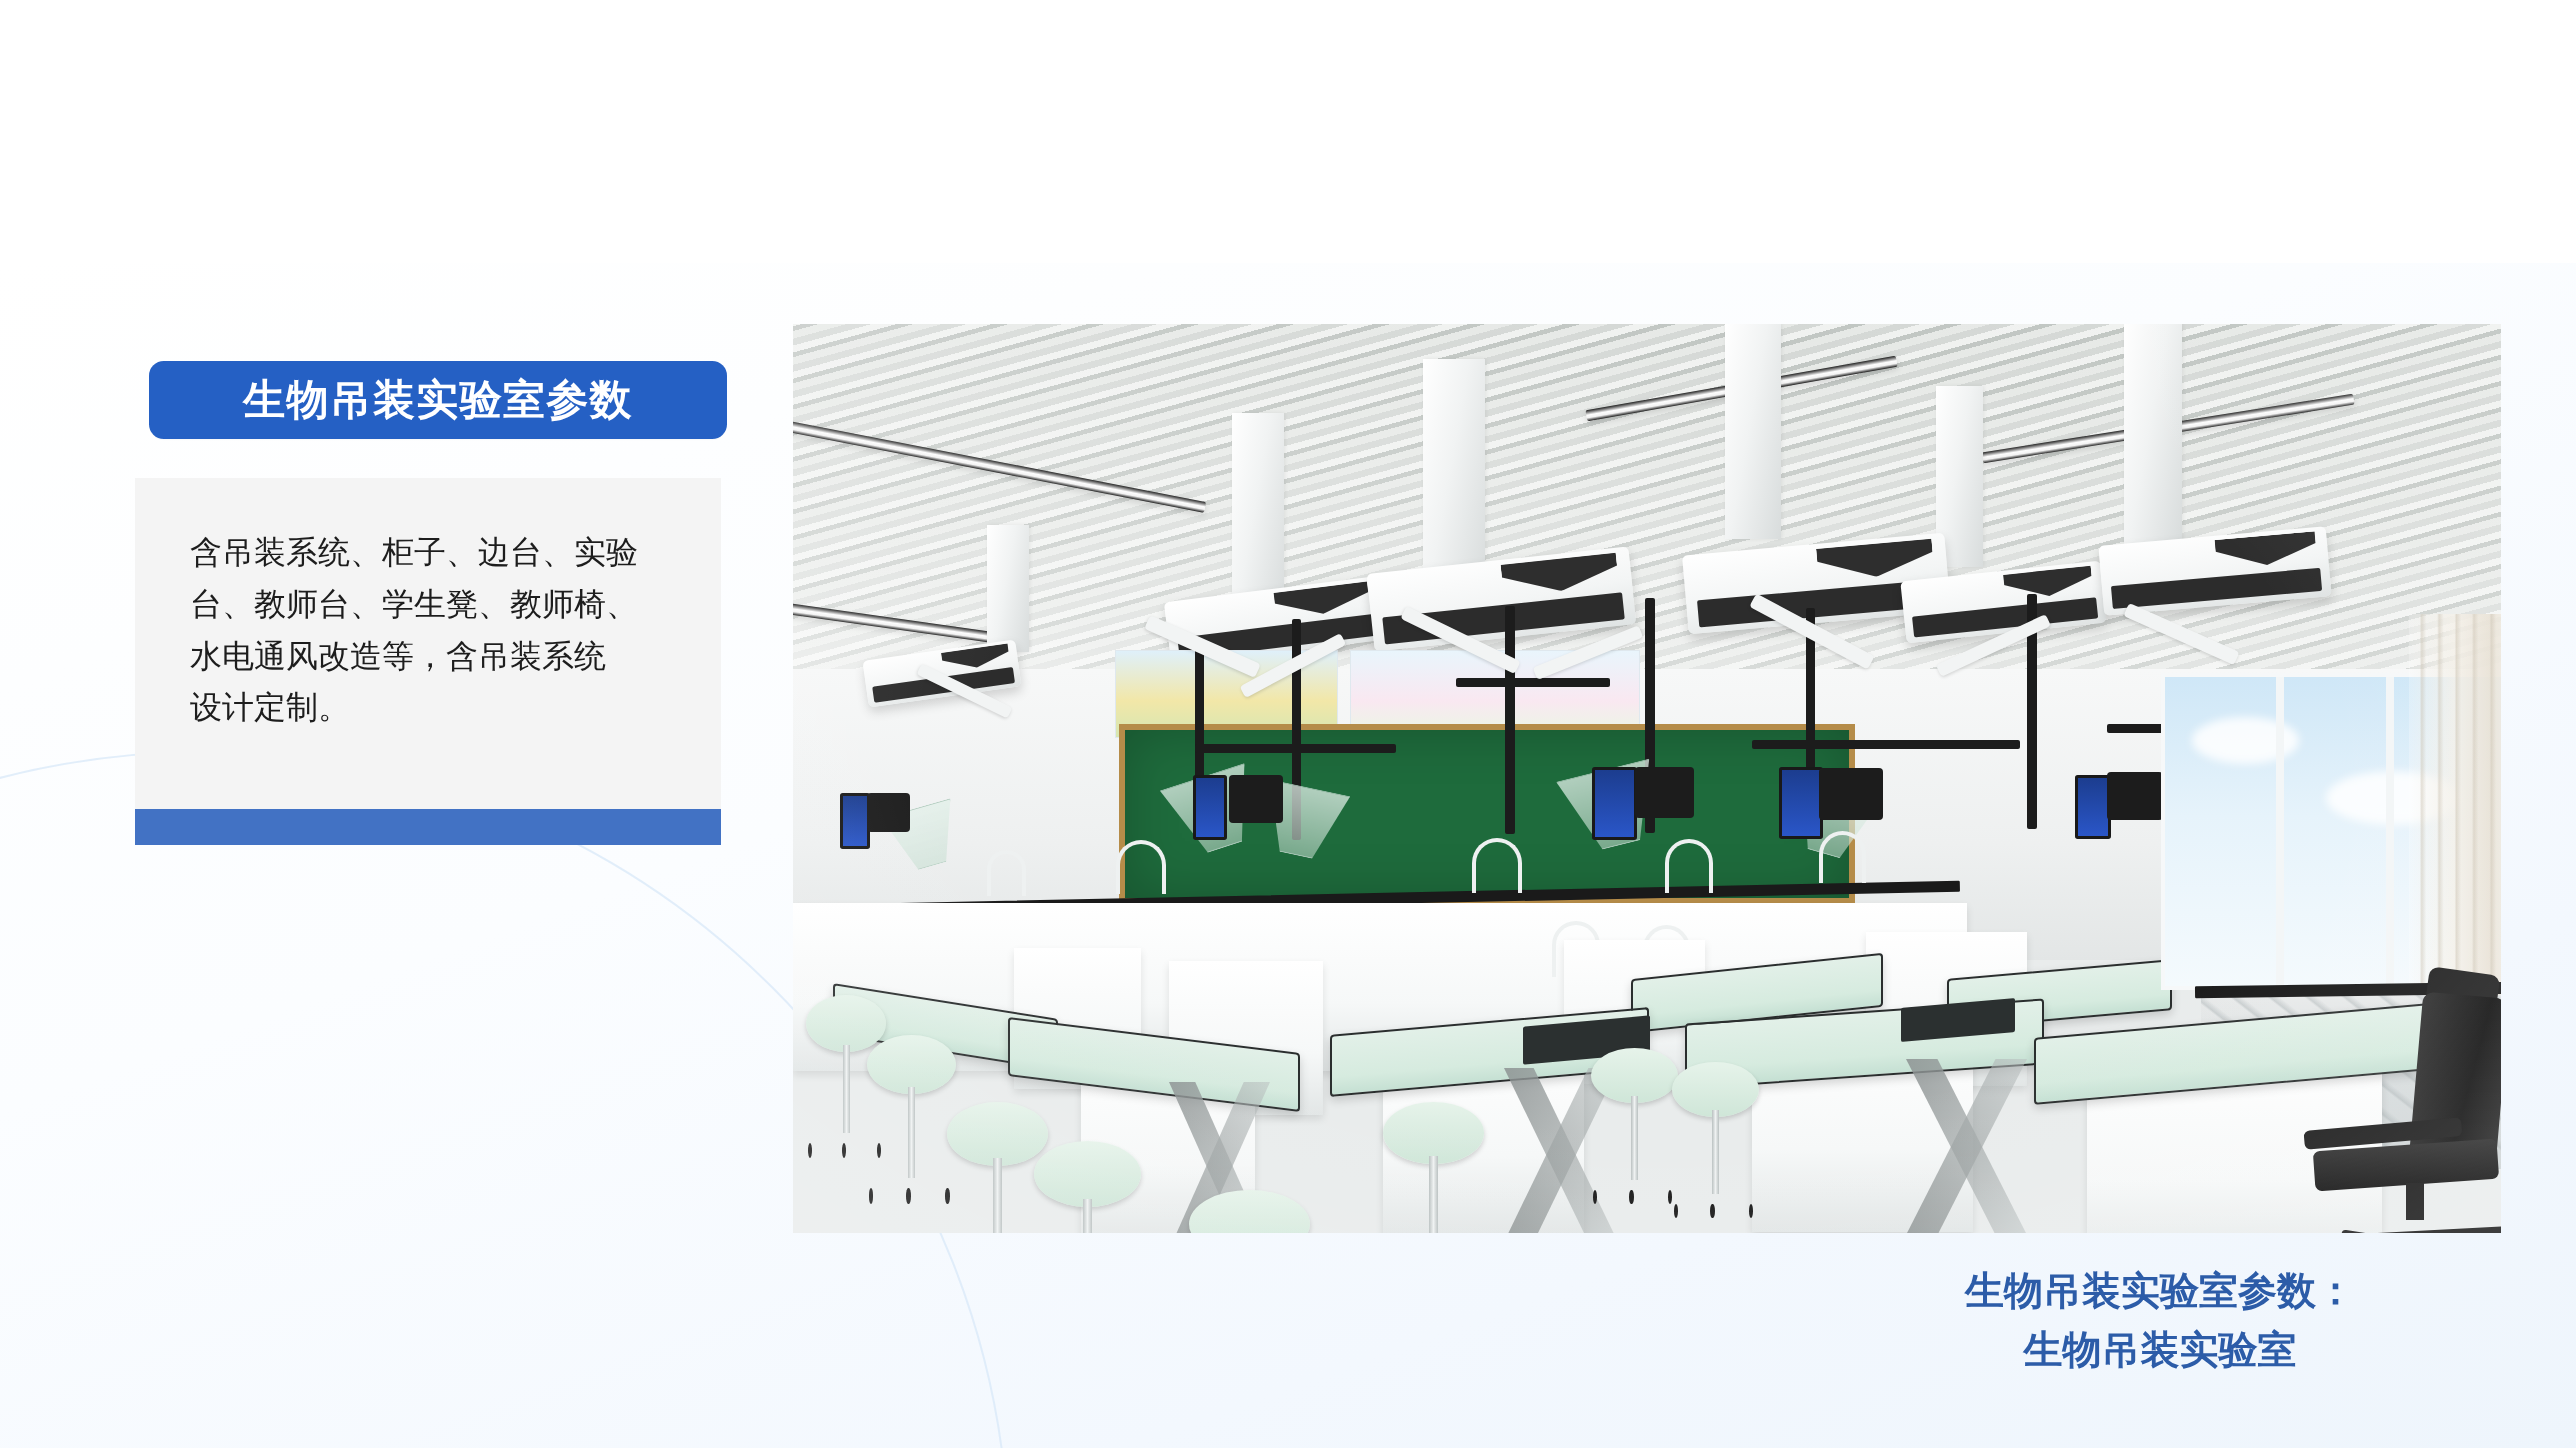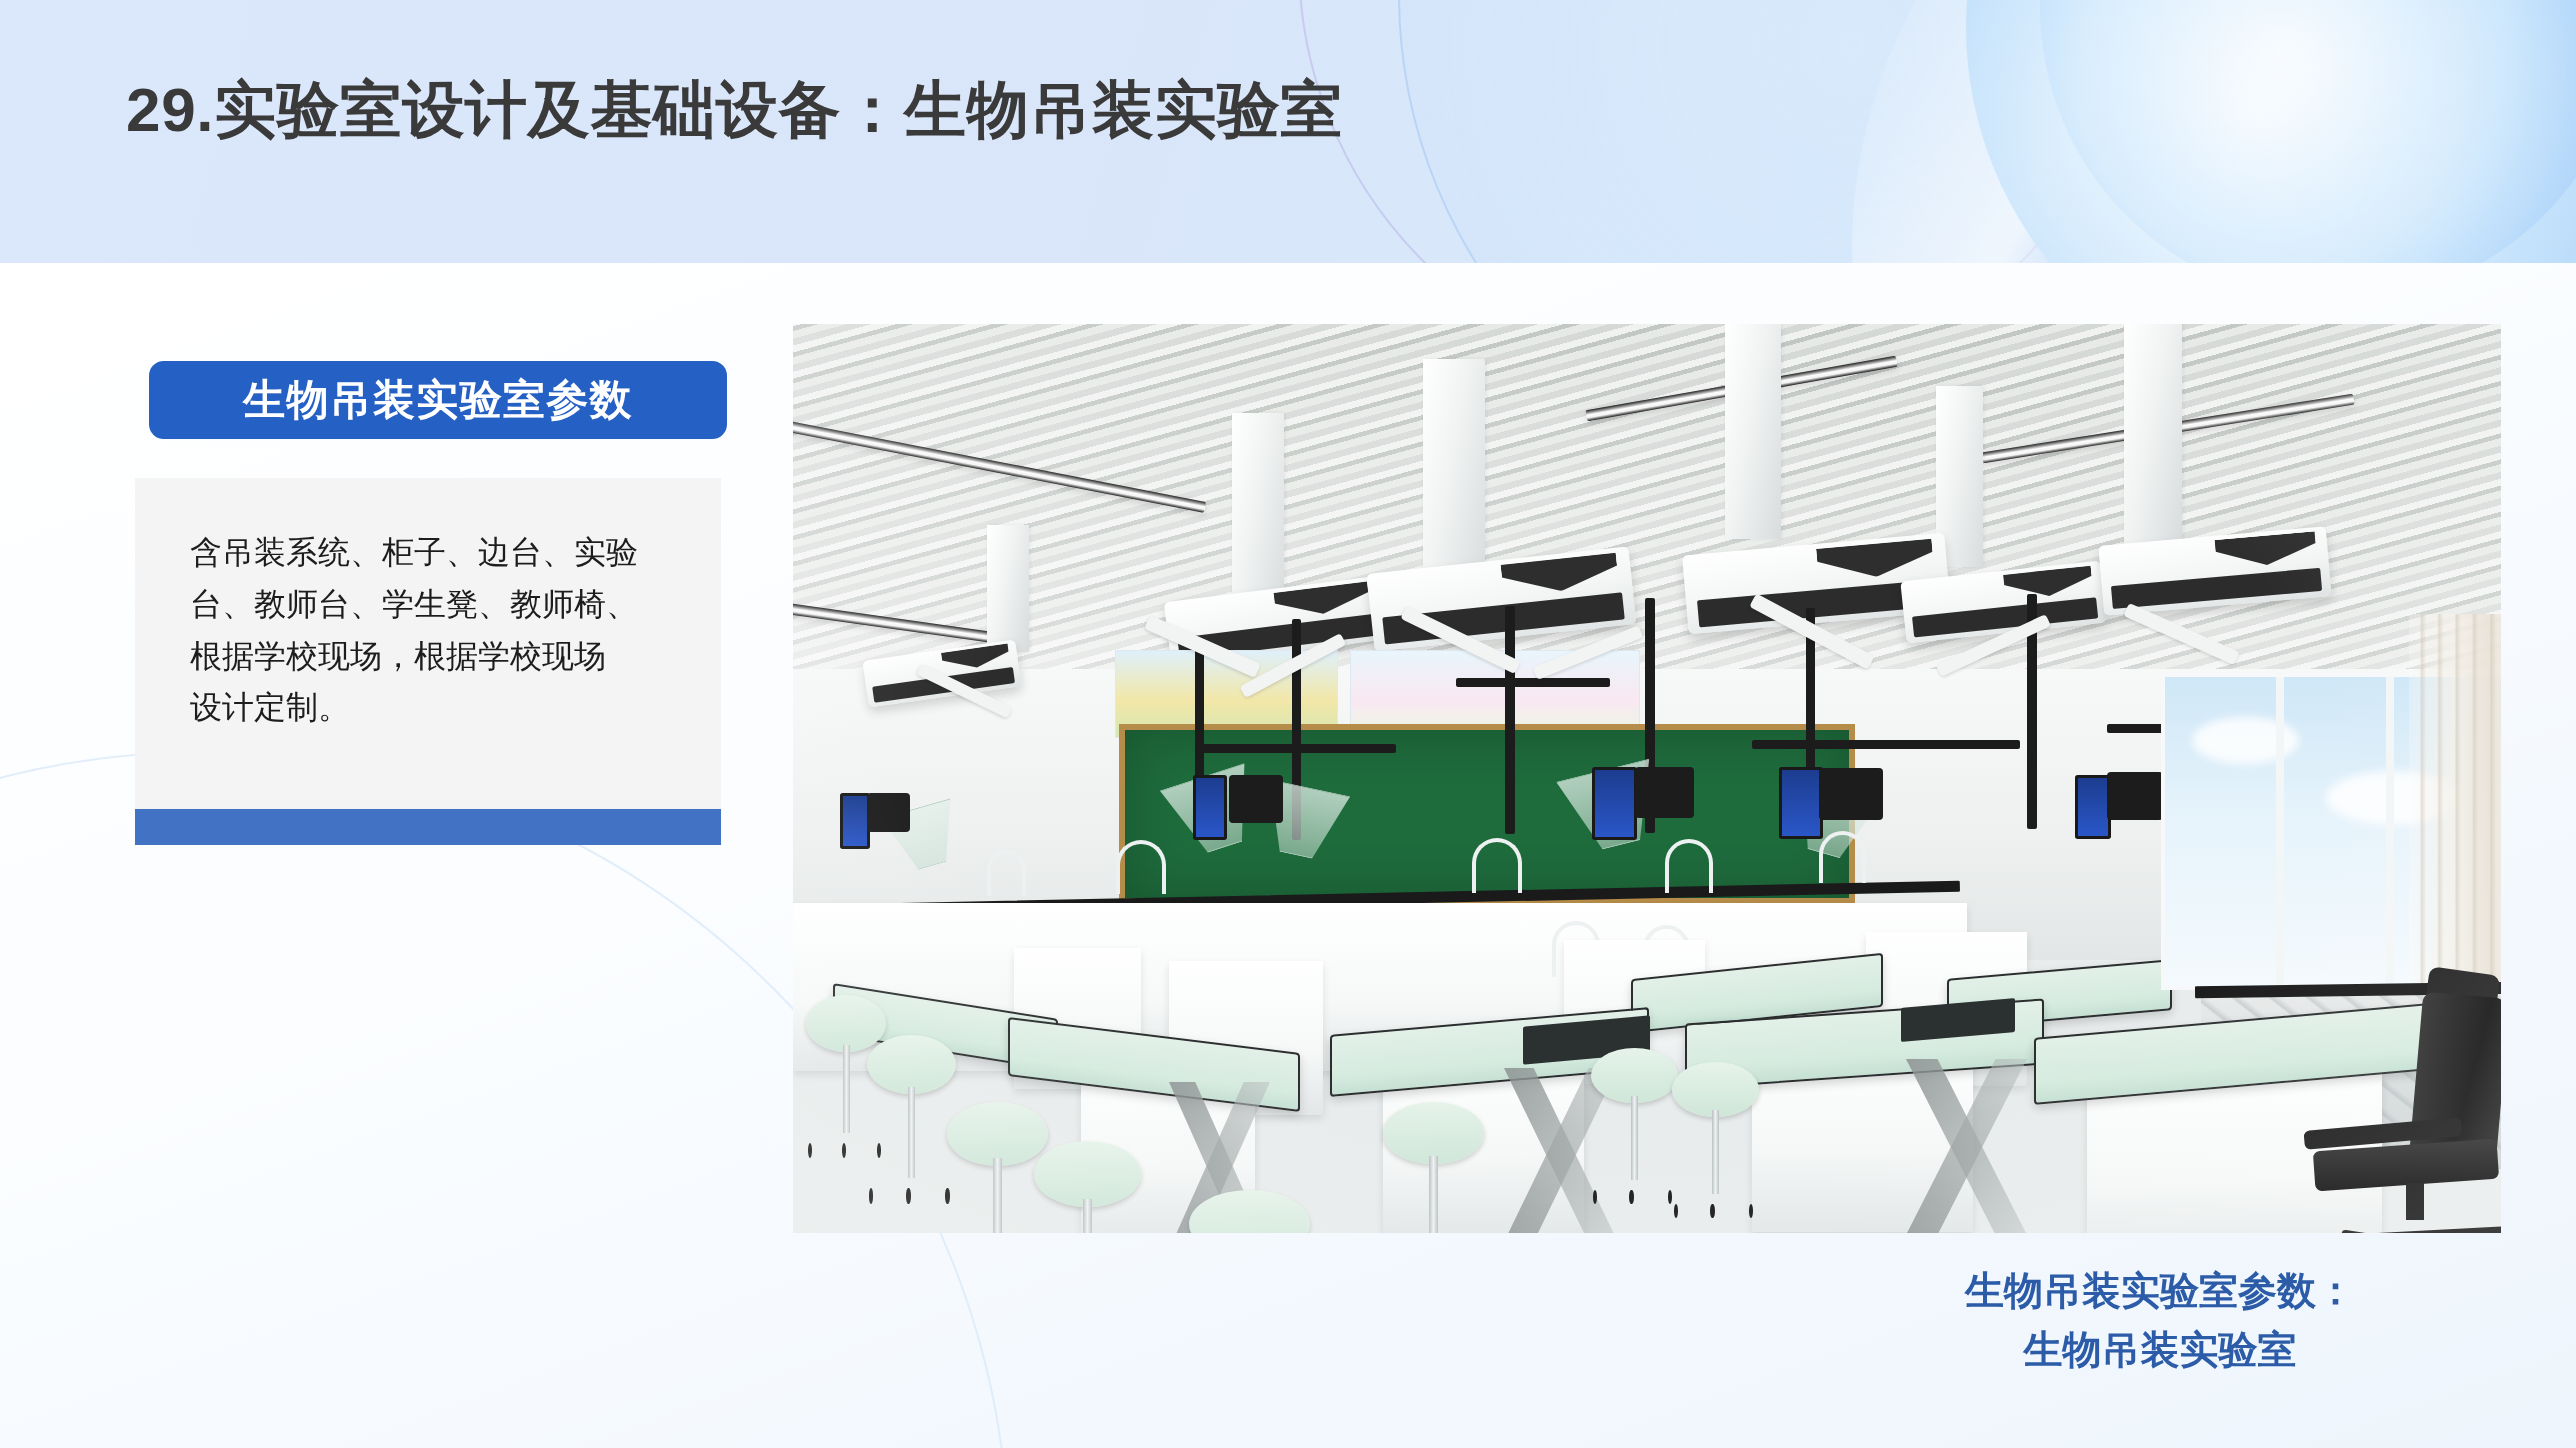--- a/index.html
+++ b/index.html
@@ -244,36 +244,28 @@
 </style>
 </head>
 <body>
 
 <div class="slide">
 
   <div class="bg-body"></div>
   <div class="bg-arc-bl"></div>
   <div class="bg-arc-bl2"></div>
 
-  <div class="header">
-    <div class="hdr-bubble-c"></div>
-    <div class="hdr-bubble-d"></div>
-    <div class="hdr-streak"></div>
-    <div class="hdr-bubble-a"></div>
-    <div class="hdr-bubble-b"></div>
-    <div class="header-title">29.实验室设计及基础设备：生物吊装实验室</div>
-  </div>
 
   <div class="param-pill">
     <span class="param-pill-label">生物吊装实验室参数</span>
   </div>
   <div class="param-body"></div>
   <div class="param-text">含吊装系统、柜子、边台、实验
 台、教师台、学生凳、教师椅、
-根据学校现场，根据学校现场
+水电通风改造等，含吊装系统
 设计定制。</div>
   <div class="param-footbar"></div>
 
   <div class="photo">
 
     <div class="ph-ceiling"></div>
     <div class="ph-ceilwash"></div>
 
     <div class="ph-backwall"></div>
 

